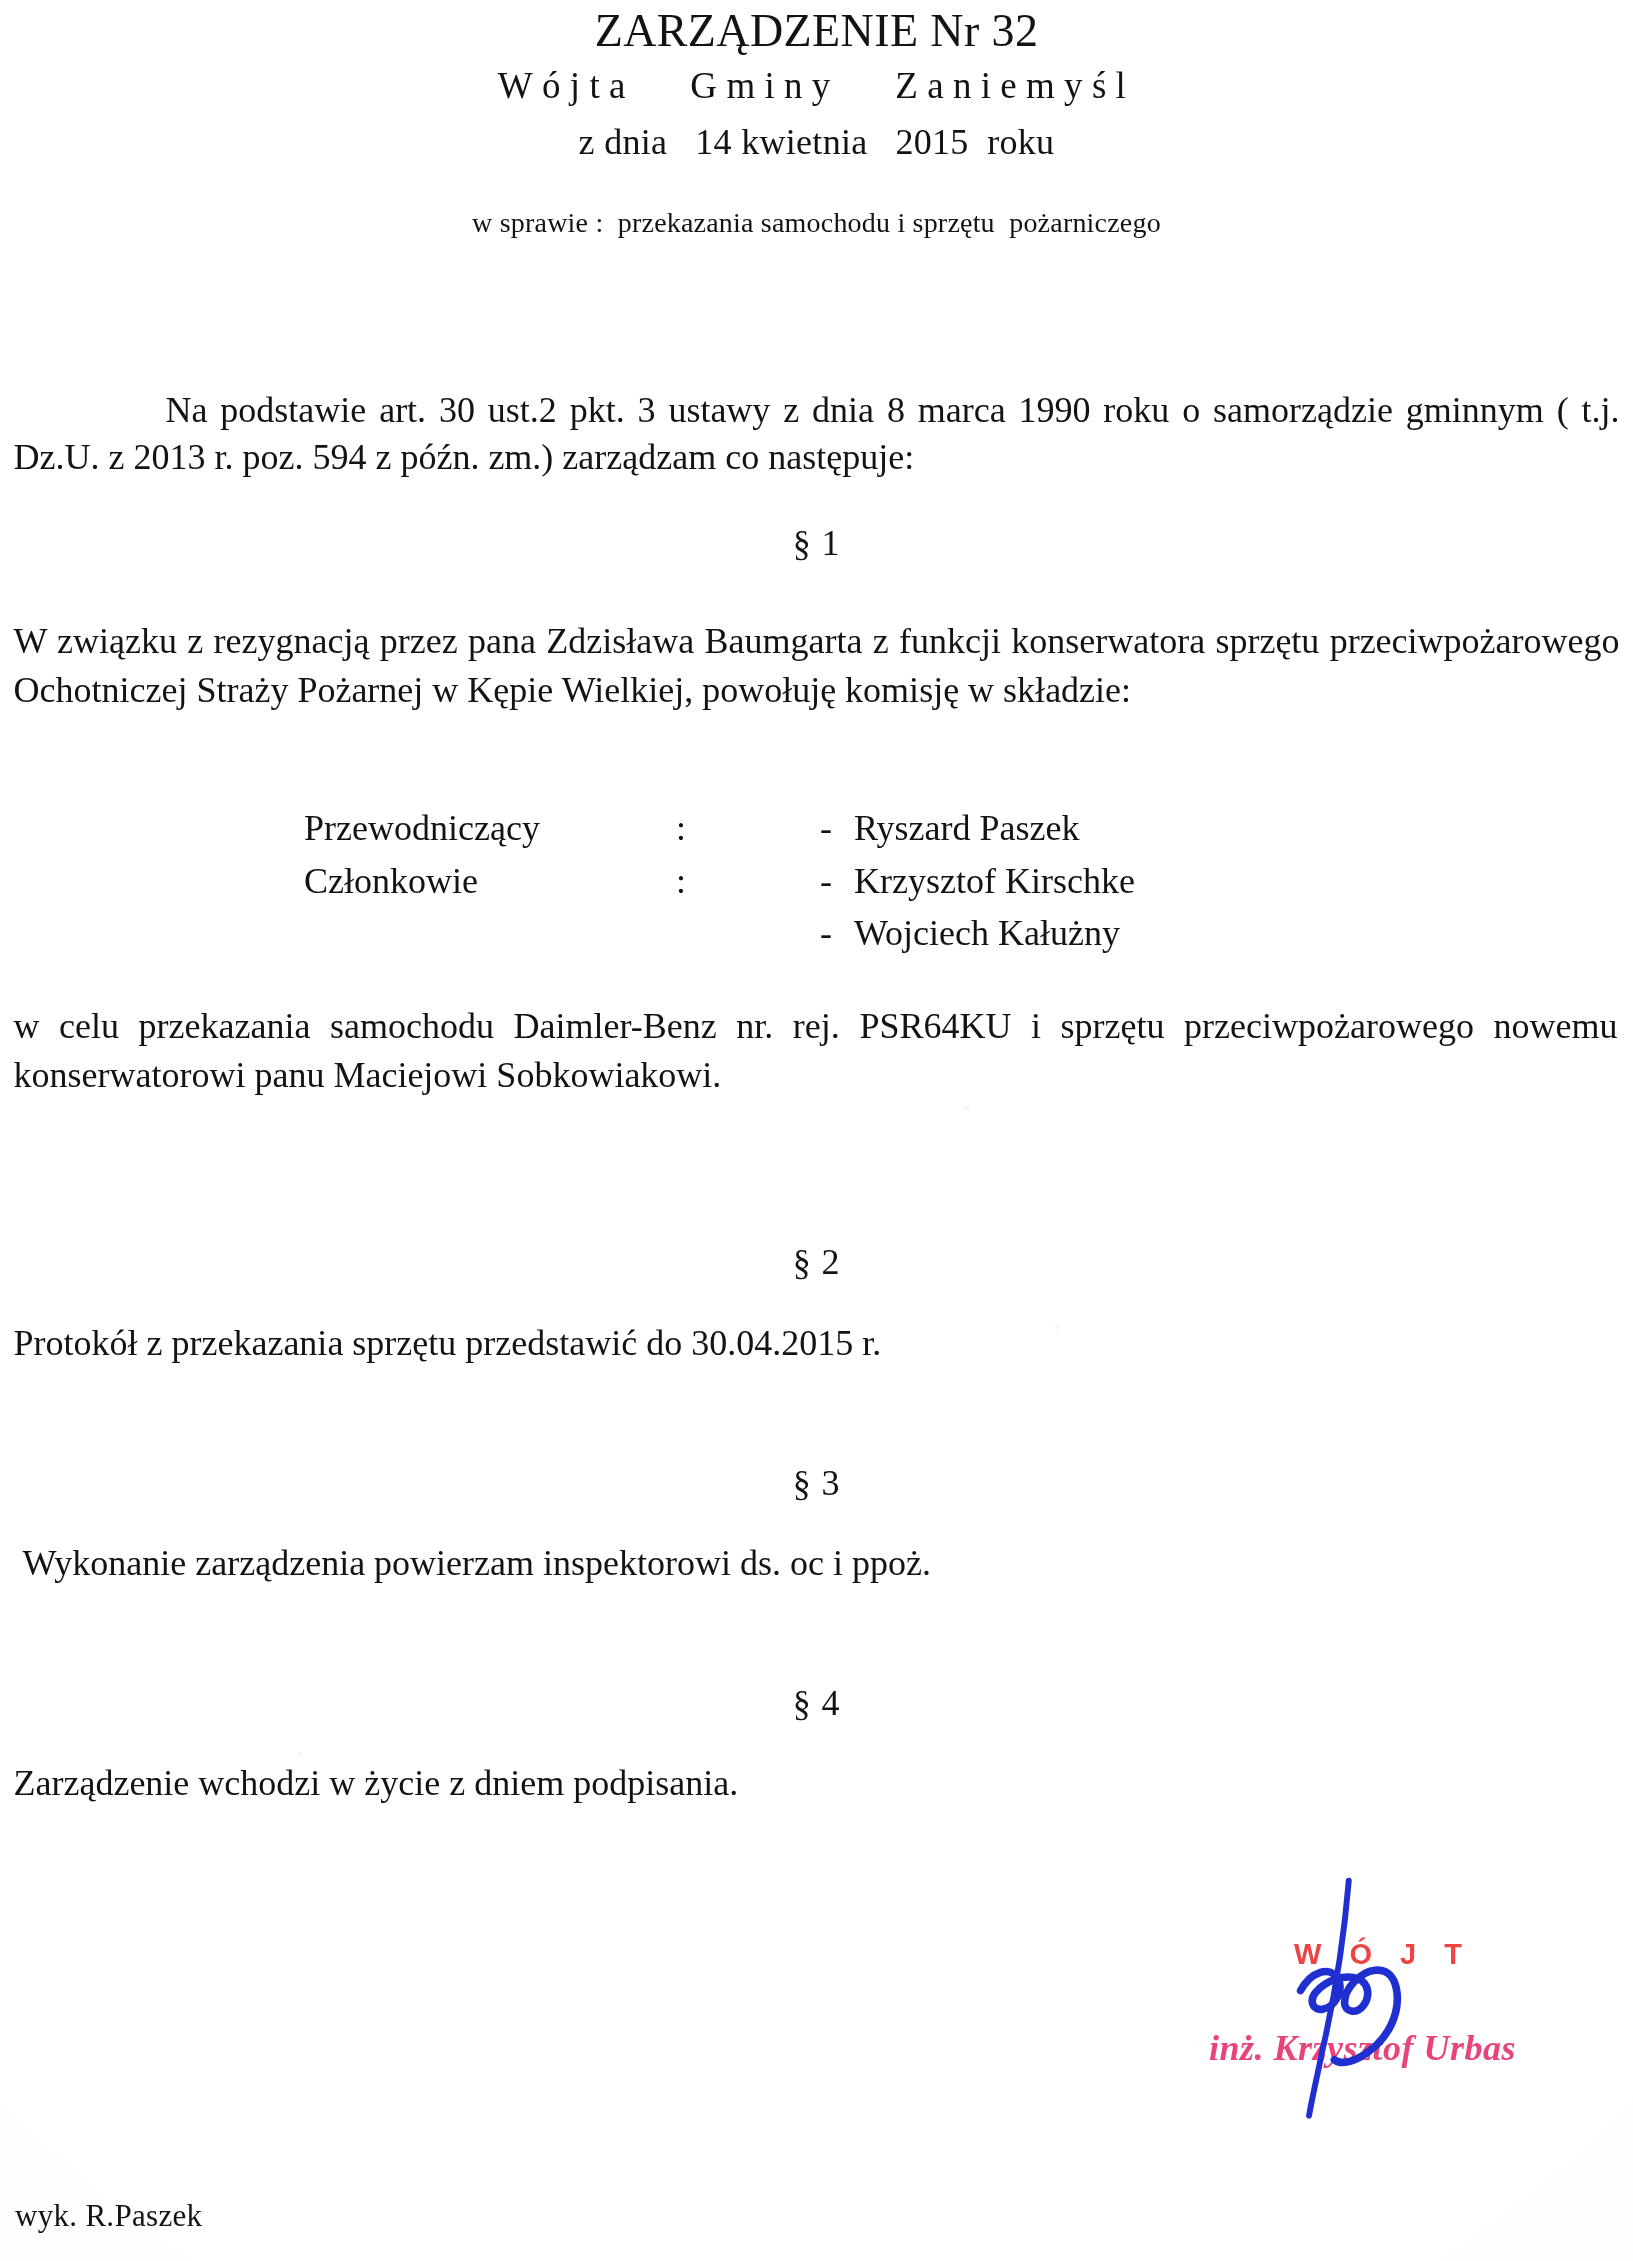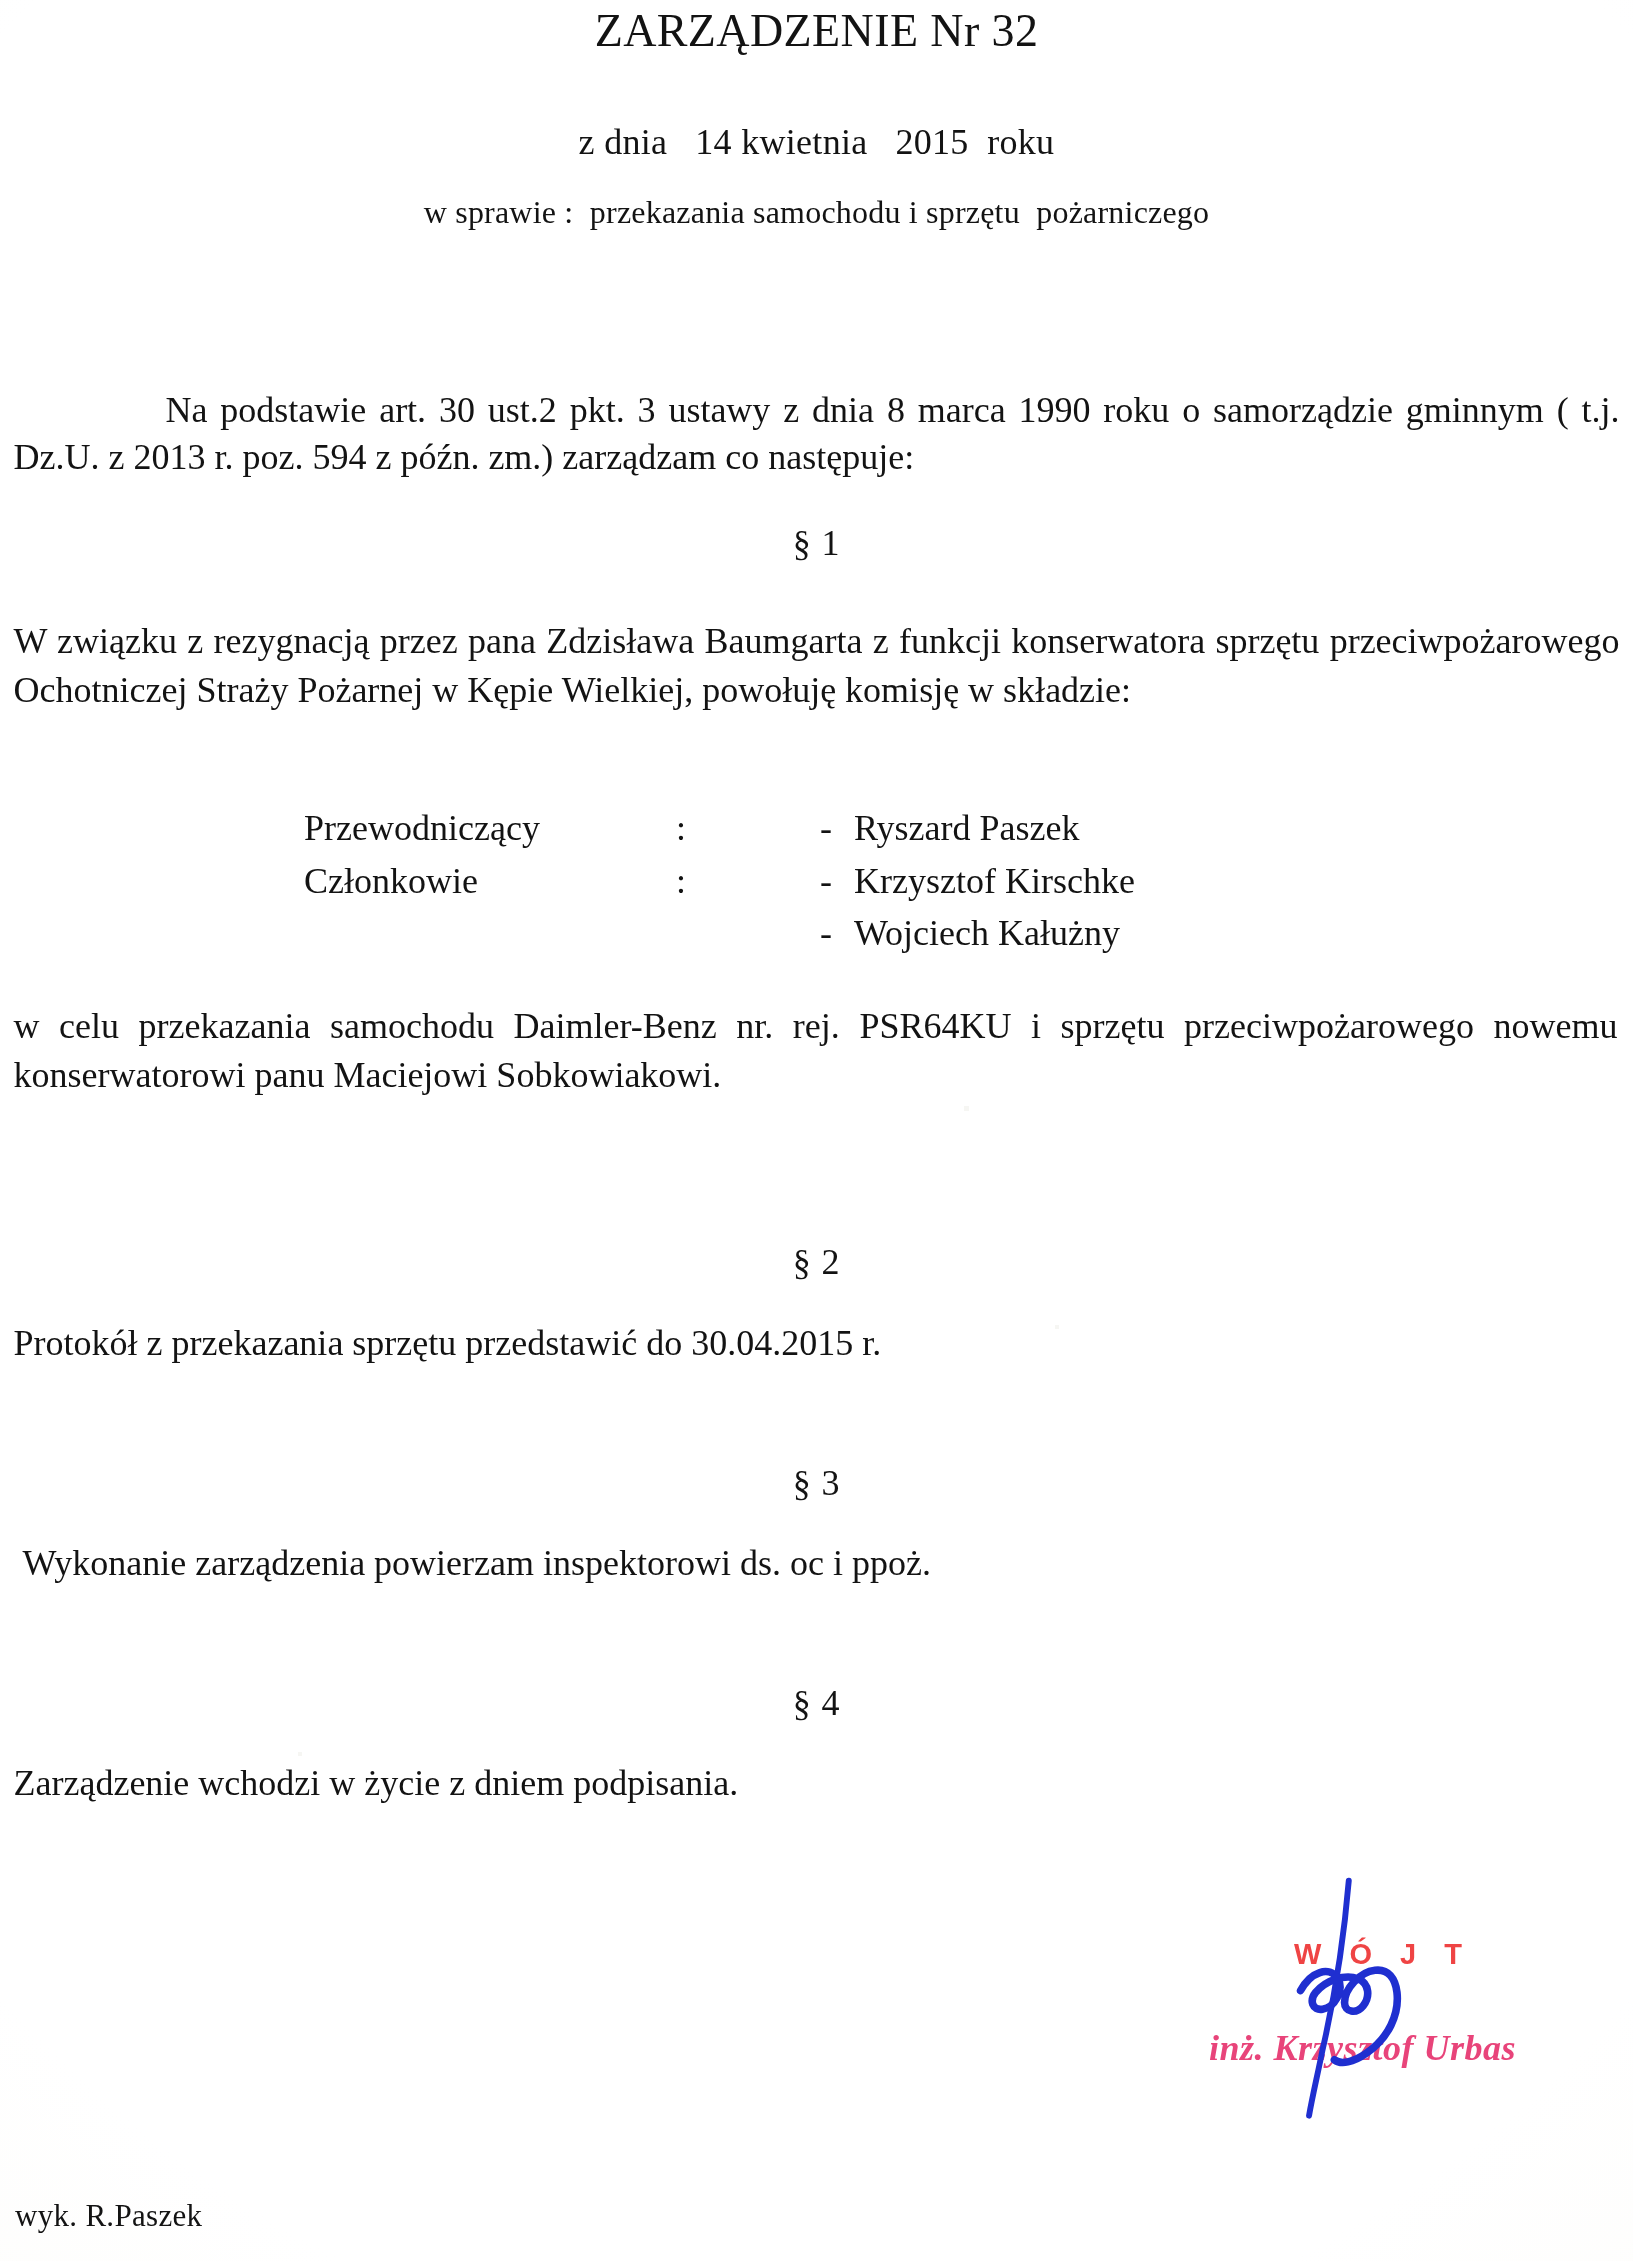--- a/index.html
+++ b/index.html
@@ -47,22 +47,22 @@
     top: 66px;
     font-size: 37px;
     letter-spacing: 9.3px;
   }
   .title-date {
     top: 123px;
     font-size: 36px;
     letter-spacing: 0.3px;
   }
   .subject {
-    top: 196px;
-    font-size: 32px;
+    top: 208px;
+    font-size: 28px;
     letter-spacing: 0.2px;
   }
 
   .para {
     position: absolute;
     font-size: 36px;
     line-height: 1.30;
     text-align: justify;
     text-justify: inter-word;
     white-space: normal;
@@ -194,20 +194,21 @@
 </style>
 </head>
 <body>
 
 <div class="paper"></div>
 
 <div class="page">
 
   <div class="t center title-main">ZARZĄDZENIE Nr 32</div>
 
+  <div class="t center title-sub">Wójta   Gminy   Zaniemyśl</div>
 
   <div class="t center title-date">z dnia   14 kwietnia   2015  roku</div>
 
   <div class="t center subject">w sprawie :  przekazania samochodu i sprzętu  pożarniczego</div>
 
   <div class="para legal">Na podstawie art. 30 ust.2 pkt. 3 ustawy z dnia 8 marca 1990 roku o samorządzie gminnym ( t.j. Dz.U. z 2013 r. poz. 594 z późn. zm.) zarządzam co następuje:</div>
 
   <div class="t center sec-mark s1-mark">§ 1</div>
 
   <div class="para body1">W związku z rezygnacją przez pana Zdzisława Baumgarta z funkcji konserwatora sprzętu przeciwpożarowego  Ochotniczej Straży Pożarnej  w Kępie Wielkiej, powołuję komisję w składzie:</div>

